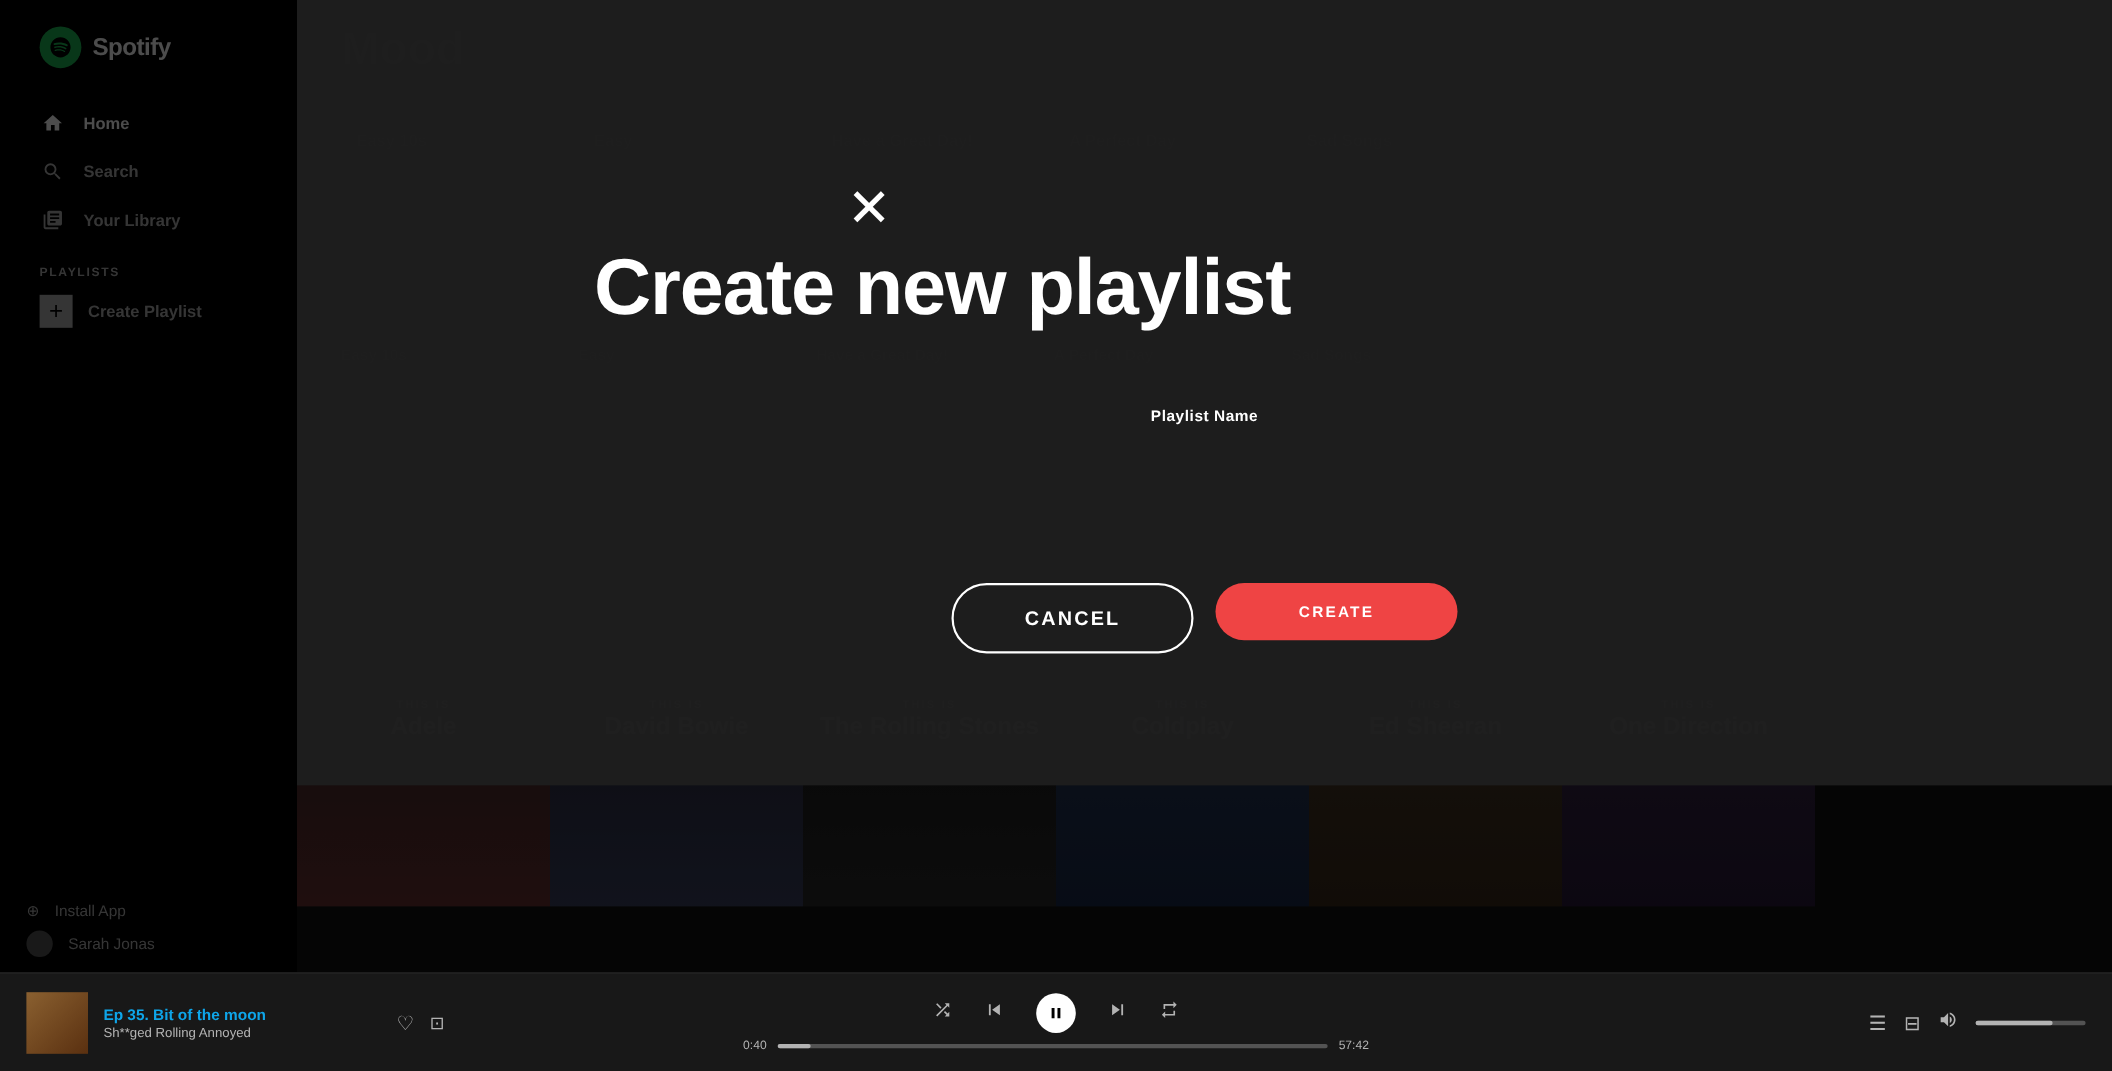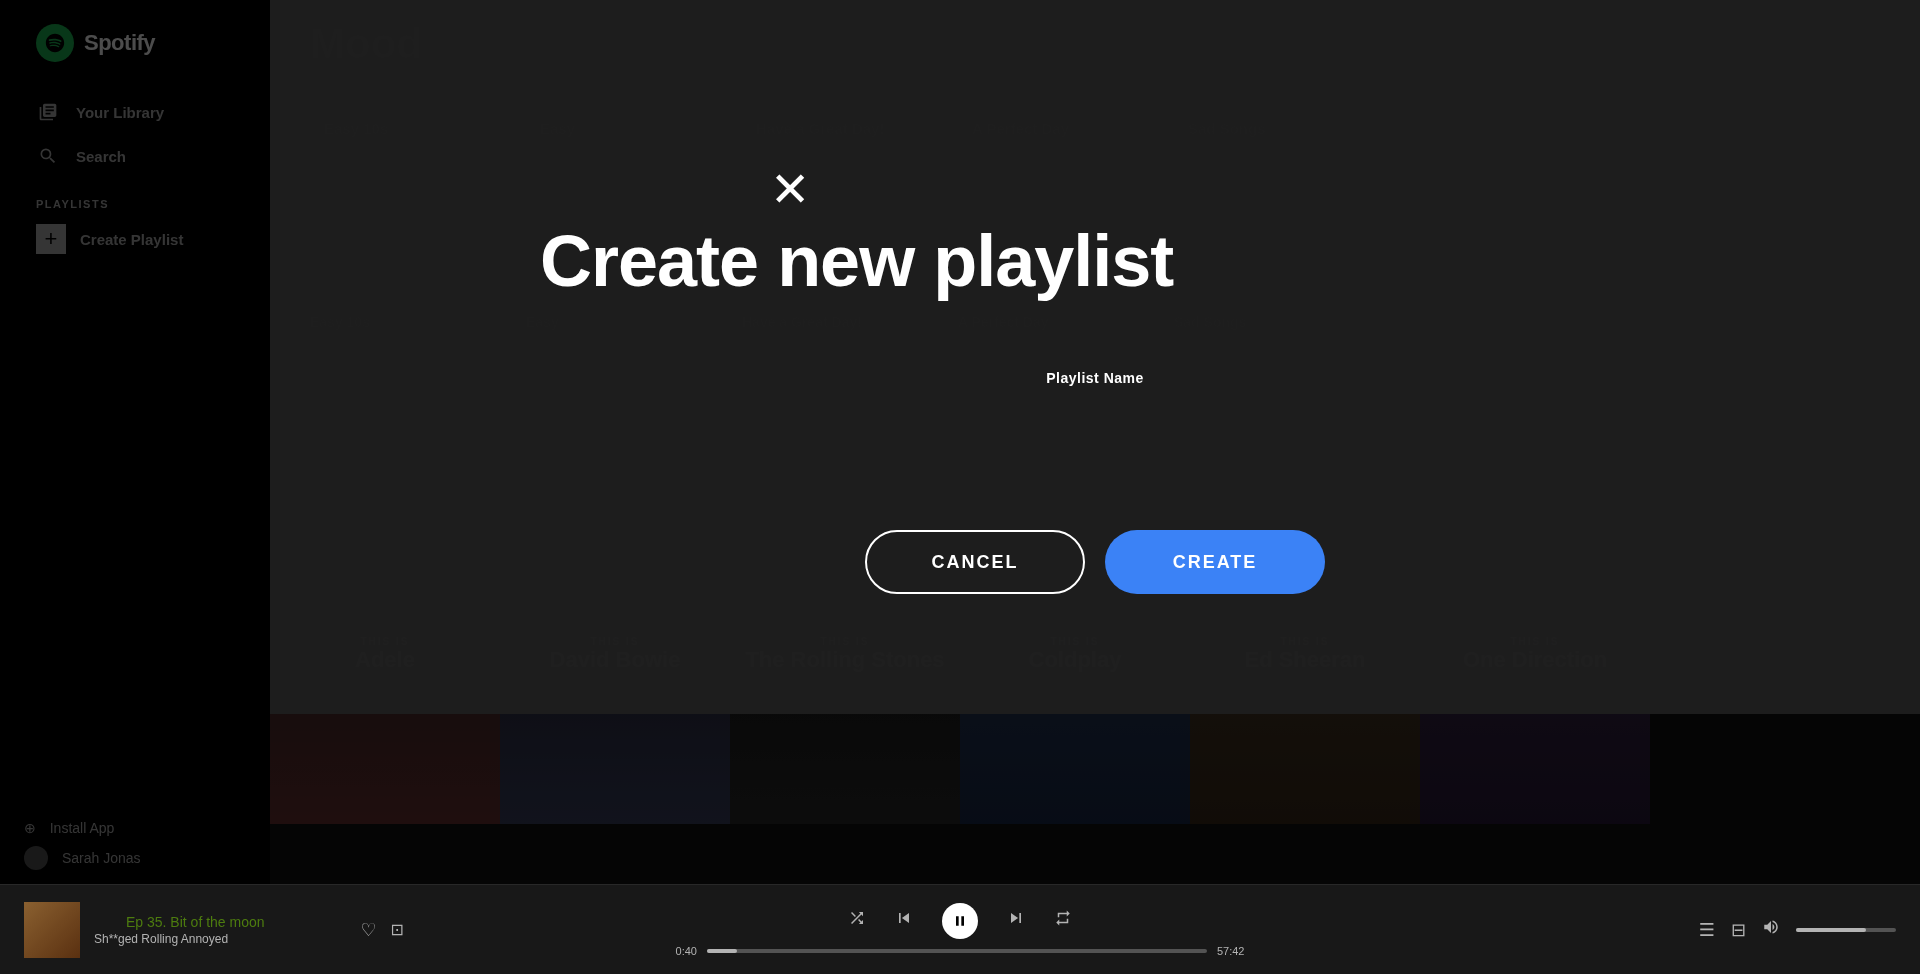--- a/index.html
+++ b/index.html
@@ -340,26 +340,26 @@
       color: #fff;
       font-size: 18px;
       font-weight: 700;
       letter-spacing: 2px;
       cursor: pointer;
       text-transform: uppercase;
       text-align: center;
     }
     .btn-create {
       width: 220px;
-      height: 64px;
+      height: 52px;
       border-radius: 32px;
-      background: #3b82f6;
+      background: #ef4444;
       border: none;
       color: #fff;
-      font-size: 18px;
+      font-size: 14px;
       font-weight: 700;
       letter-spacing: 2px;
       cursor: pointer;
       text-transform: uppercase;
     }
 
     
     .player-bar {
       position: absolute;
       bottom: 0;
@@ -382,23 +382,22 @@
     }
     .player-album-art {
       width: 56px;
       height: 56px;
       background: linear-gradient(135deg, #8a6030 0%, #5a3010 100%);
       flex-shrink: 0;
     }
     .player-track-info { flex: 1; }
     .player-track-name {
       font-size: 14px;
-      font-weight: 400;
-      color: #4d7c0f;
-      margin-left: 32px;
+      font-weight: 700;
+      color: #0ea5e9;
     }
     .player-artist-name {
       font-size: 12px;
       color: #b3b3b3;
       margin-top: 2px;
     }
     .player-center {
       display: flex;
       flex-direction: column;
       align-items: center;
@@ -488,35 +487,43 @@
   <div class="sidebar-logo">
     <div class="logo-icon">
       <svg width="22" height="22" viewBox="0 0 24 24" fill="black">
         <path d="M12 2C6.477 2 2 6.477 2 12s4.477 10 10 10 10-4.477 10-10S17.523 2 12 2zm4.586 14.424a.622.622 0 01-.857.207c-2.348-1.435-5.304-1.76-8.785-.964a.623.623 0 01-.277-1.215c3.809-.87 7.077-.496 9.712 1.115a.622.622 0 01.207.857zm1.223-2.722a.78.78 0 01-1.072.257c-2.687-1.652-6.785-2.131-9.965-1.166a.78.78 0 01-.973-.519.781.781 0 01.519-.972c3.632-1.102 8.147-.568 11.234 1.328a.78.78 0 01.257 1.072zm.105-2.835C14.69 8.95 9.375 8.775 6.297 9.71a.937.937 0 11-.543-1.793c3.521-1.068 9.376-.862 13.066 1.337a.937.937 0 01-.906 1.613z"></path>
       </svg>
     </div>
     <span class="logo-text">Spotify</span>
   </div>
 
   <nav>
-    <a class="nav-item">
+    <a class="nav-item active">
       <span class="nav-icon">
         <svg width="20" height="20" viewBox="0 0 24 24" fill="currentColor">
-            <path d="M4 6H2v14c0 1.1.9 2 2 2h14v-2H4V6zm16-4H8c-1.1 0-2 .9-2 2v12c0 1.1.9 2 2 2h12c1.1 0 2-.9 2-2V4c0-1.1-.9-2-2-2zm-1 9H9V9h10v2zm-4 4H9v-2h6v2zm4-8H9V5h10v2z"></path>
+            <path d="M10 20v-6h4v6h5v-8h3L12 3 2 12h3v8z"></path>
           </svg>
       </span>
-      <span>Your Library</span>
+      <span>Home</span>
     </a>
     <a class="nav-item">
       <span class="nav-icon">
         <svg width="20" height="20" viewBox="0 0 24 24" fill="currentColor">
             <path d="M15.5 14h-.79l-.28-.27A6.471 6.471 0 0016 9.5 6.5 6.5 0 109.5 16c1.61 0 3.09-.59 4.23-1.57l.27.28v.79l5 4.99L20.49 19l-4.99-5zm-6 0C7.01 14 5 11.99 5 9.5S7.01 5 9.5 5 14 7.01 14 9.5 11.99 14 9.5 14z"></path>
           </svg>
       </span>
       <span>Search</span>
+    </a>
+    <a class="nav-item">
+      <span class="nav-icon">
+        <svg width="20" height="20" viewBox="0 0 24 24" fill="currentColor">
+            <path d="M4 6H2v14c0 1.1.9 2 2 2h14v-2H4V6zm16-4H8c-1.1 0-2 .9-2 2v12c0 1.1.9 2 2 2h12c1.1 0 2-.9 2-2V4c0-1.1-.9-2-2-2zm-1 9H9V9h10v2zm-4 4H9v-2h6v2zm4-8H9V5h10v2z"></path>
+          </svg>
+      </span>
+      <span>Your Library</span>
     </a>
   </nav>
 
   <div class="playlists-section">
     <div class="playlists-label">PLAYLISTS</div>
     <div class="create-playlist">
       <div class="plus-box">+</div>
       <span>Create Playlist</span>
     </div>
   </div>

